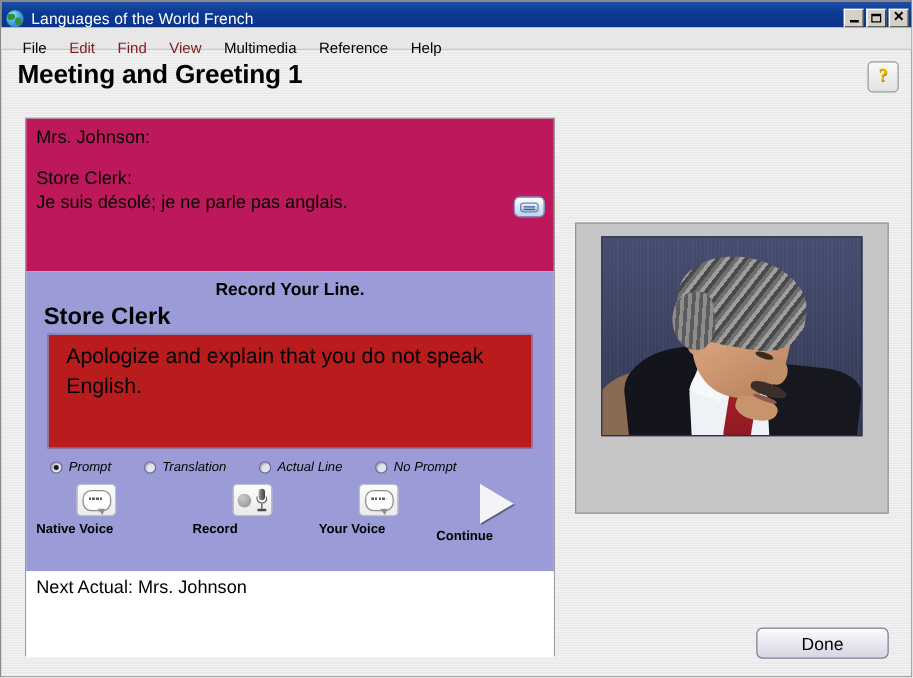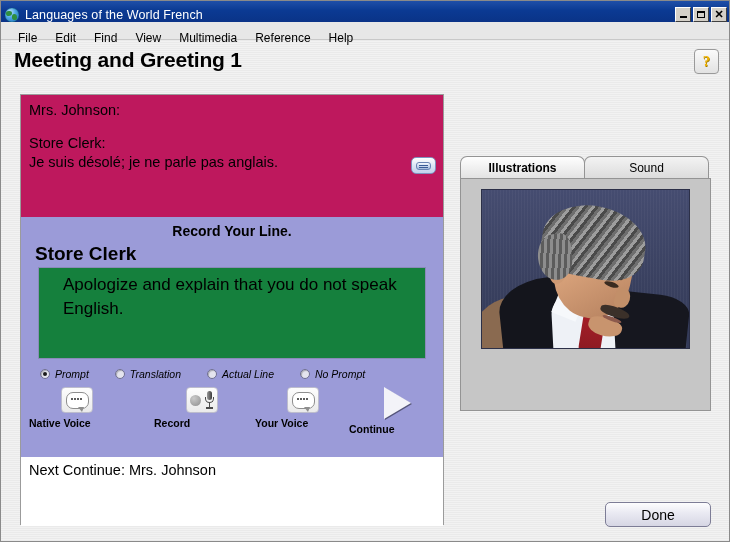--- a/index.html
+++ b/index.html
@@ -115,21 +115,21 @@
   }
   .menu-item {
     font-size: 12px;
     color: #000000;
     padding: 0 9px;
     line-height: 17px;
     cursor: default;
     white-space: nowrap;
     margin-top: 16px;
   }
-  .menu-item.disabled { color: #000000; }
+  .menu-item.disabled { color: #7f1d1d; }
 
   
   .page-title {
     position: absolute;
     left: 13px;
     top: 47px;
     font-size: 21px;
     font-weight: bold;
     color: #000000;
     letter-spacing: -0.2px;
@@ -234,24 +234,24 @@
   }
   .record-speaker {
     font-size: 19px;
     font-weight: bold;
     color: #000;
     padding: 4px 0 2px 14px;
   }
   .prompt-box {
     margin: 0 17px 0 17px;
     height: 92px;
-    background: #15803d;
+    background: #b91c1c;
     border: 1px solid #8a8ab8;
     box-sizing: border-box;
-    padding: 5px 24px;
+    padding: 5px 14px;
     font-size: 17px;
     line-height: 24px;
     color: #000;
   }
   .radio-row {
     display: flex;
     align-items: center;
     margin: 9px 0 0 19px;
     gap: 0;
     font-style: italic;
@@ -731,27 +731,23 @@
         </div>
         <div class="action-btn continue" style="left:328px">
           <div class="action-icon">
             <span class="icon-play"></span>
           </div>
           <div class="action-label">Continue</div>
         </div>
       </div>
     </div>
 
-    <div class="next-speaker">Next Continue: Mrs. Johnson</div>
+    <div class="next-speaker">Next Actual: Mrs. Johnson</div>
   </div>
 
-  <div class="tabs">
-    <div class="tab active">Illustrations</div>
-    <div class="tab inactive">Sound</div>
-  </div>
   <div class="tab-panel">
     <div class="illustration">
       <div class="photo-bg"></div>
       <div class="p-shoulder-l"></div>
       <div class="p-suit"></div>
       <div class="p-suit2"></div>
       <div class="p-shirt"></div>
       <div class="p-tie"></div>
       <div class="p-collar-l"></div>
       <div class="p-neck"></div>

